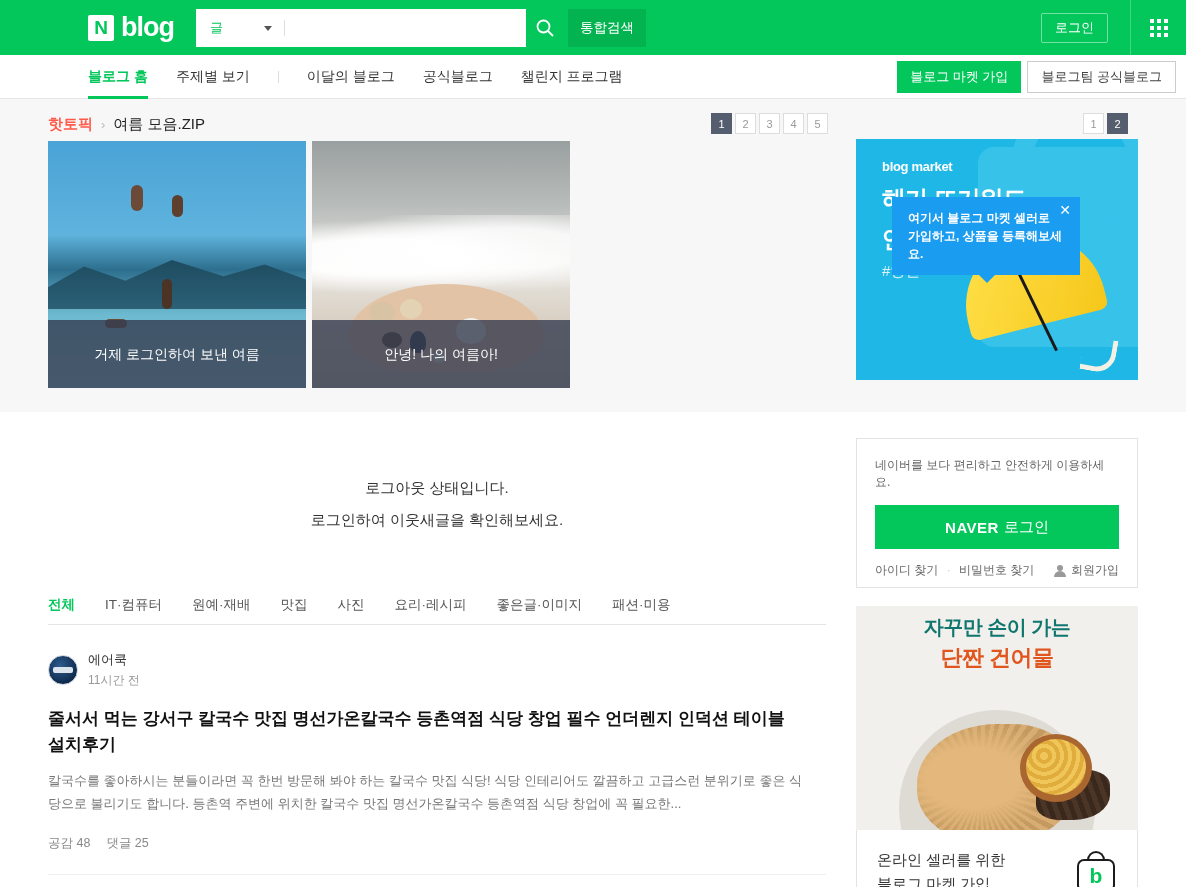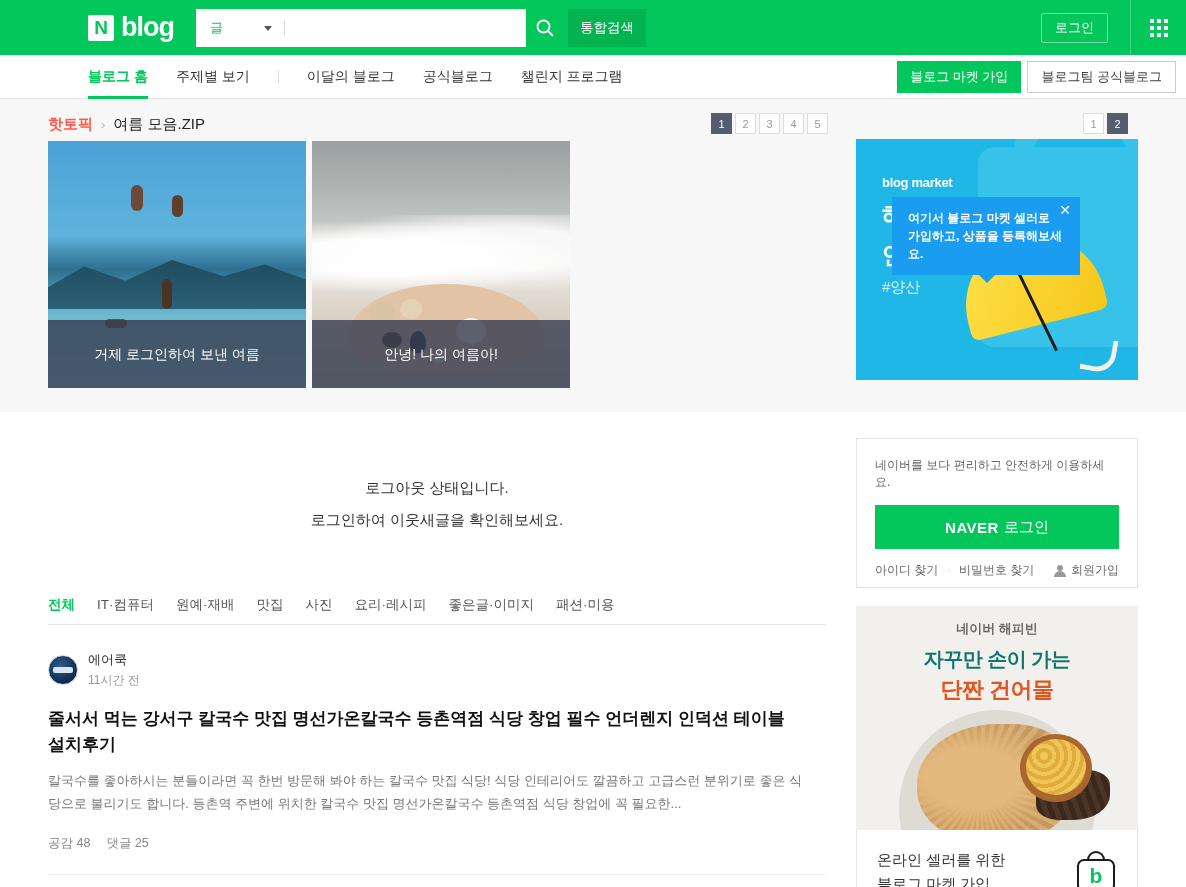--- a/index.html
+++ b/index.html
@@ -174,21 +174,21 @@
     background: #1fb8e6; overflow: hidden; cursor: pointer;
   }
   .rb-lock {
     position: absolute; right: -20px; top: 8px; width: 180px; height: 200px;
     background: #37c2ea; border-radius: 16px;
   }
   .rb-lock::before {
     content: ''; position: absolute; left: 34px; top: -52px; width: 96px; height: 96px;
     border: 20px solid #37c2ea; border-radius: 50%; background: transparent;
   }
-  .rb-inner { position: relative; padding: 36px 0 0 26px; }
+  .rb-inner { position: relative; padding: 20px 0 0 26px; }
   .rb-brand { color: #fff; font-size: 13px; font-weight: bold; letter-spacing: -.3px; }
   .rb-h1 { color: #fff; font-size: 24px; font-weight: bold; line-height: 1.25; margin-top: 10px; letter-spacing: -1px; }
   .rb-tag { color: #d9f2fb; font-size: 15px; margin-top: 8px; }
   .umbrella {
     position: absolute; right: 4px; bottom: 4px; width: 180px; height: 150px;
   }
   .umb-canopy {
     position: absolute; left: 6px; top: 10px; width: 140px; height: 90px;
     background: linear-gradient(120deg,#ffe14a,#f6c71b);
     border-radius: 70px 70px 8px 8px; transform: rotate(-14deg);
@@ -222,21 +222,21 @@
   
   .body-wrap { display: flex; width: 1090px; margin: 0 auto; padding-top: 26px; }
   .main-col { width: 778px; }
   .side-col { width: 282px; margin-left: 30px; }
 
   .logout-msg { text-align: center; padding: 34px 0 40px; }
   .logout-msg p { font-size: 15px; color: #333; line-height: 2.1; }
 
   .cat-tabs {
     border-bottom: 1px solid #e5e5e5; display: flex; align-items: center;
-    height: 40px; gap: 22px; margin-top: 10px;
+    height: 40px; gap: 30px; margin-top: 10px;
   }
   .cat-tab { font-size: 13.5px; color: #555; cursor: pointer; }
   .cat-tab.on { color: #03c75a; font-weight: bold; }
 
   .post { display: flex; padding: 26px 0 22px; border-bottom: 1px solid #f0f0f0; }
   .post-main { flex: 1; padding-right: 20px; }
   .post-author { display: flex; align-items: center; }
   .avatar {
     width: 30px; height: 30px; border-radius: 50%;
     background: radial-gradient(circle at 40% 35%, #2e5b8f, #0e2b4d 70%);
@@ -559,21 +559,20 @@
           <span>비밀번호 찾기</span>
         </div>
         <div class="join">
           <span class="person-icon"></span>
           <span>회원가입</span>
         </div>
       </div>
     </div>
 
     <div class="happybean">
-      <div class="hb-label">네이버 해피빈</div>
       <div class="hb-h1">자꾸만 손이 가는</div>
       <div class="hb-h2">단짠 건어물</div>
       <div class="hb-plate"></div>
       <div class="hb-fish"></div>
       <div class="hb-dark"></div>
       <div class="hb-bowl"></div>
       <div class="hb-beans"></div>
     </div>
 
     <div class="market-join">

